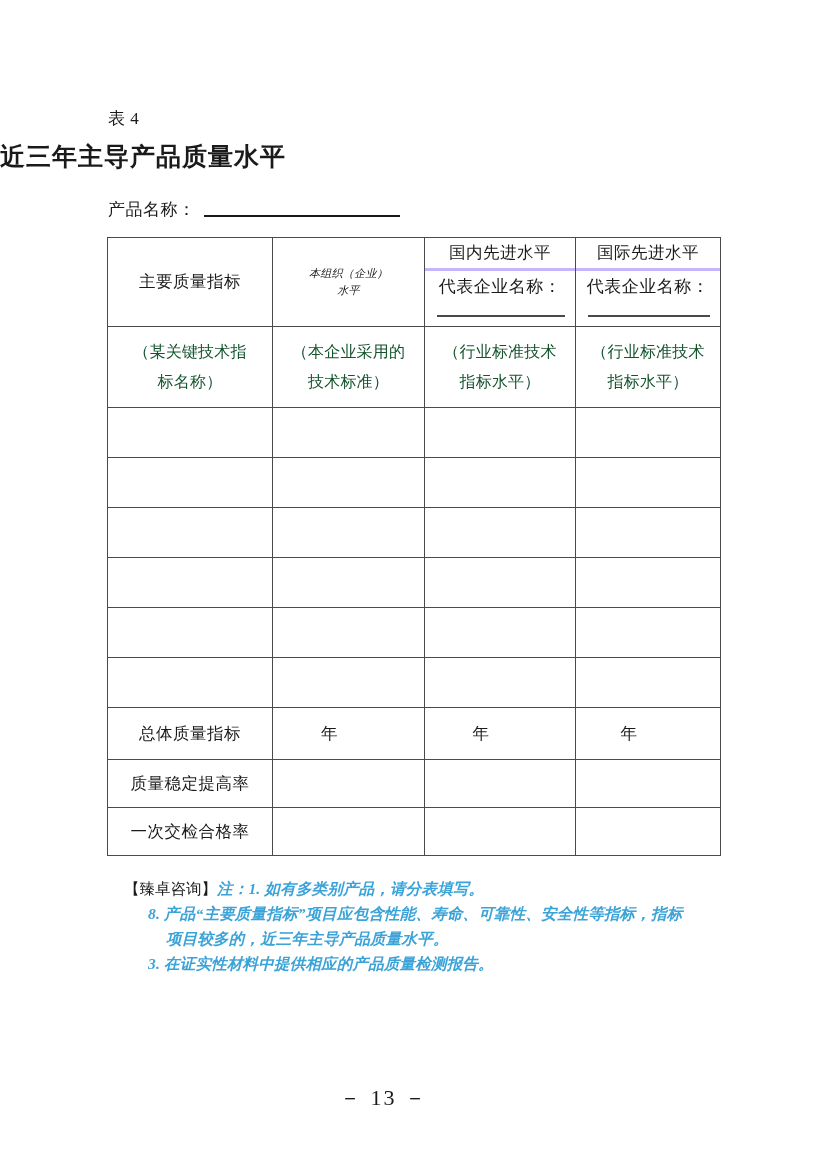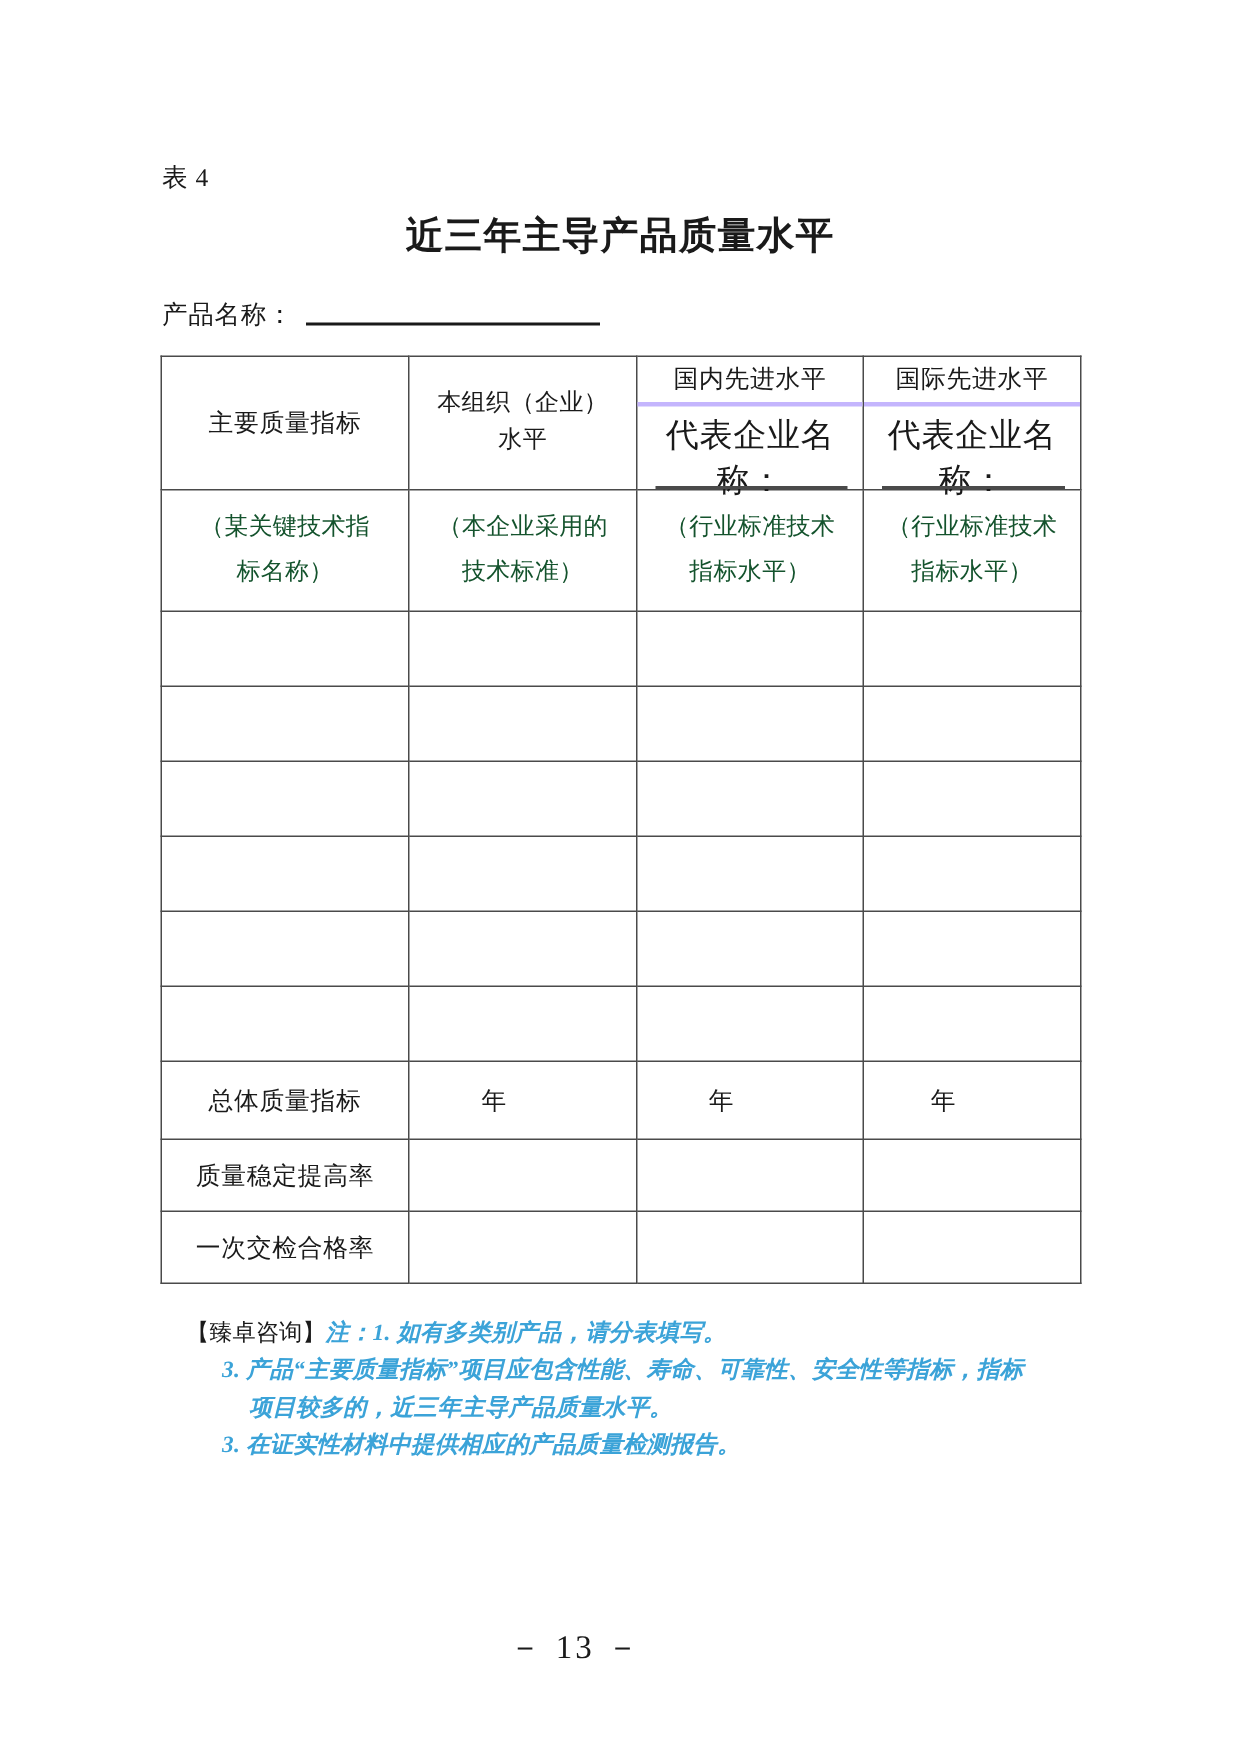--- a/index.html
+++ b/index.html
@@ -32,21 +32,20 @@
     letter-spacing: 0.5px;
     white-space: nowrap;
   }
 
   
   .doc-title {
     position: absolute;
     left: 0;
     top: 140px;
     width: 827px;
-    text-align: center;
     font-family: "DejaVu Sans", "Liberation Sans", sans-serif;
     font-size: 25px;
     font-weight: bold;
     letter-spacing: 1px;
   }
 
   
   .product-line {
     position: absolute;
     left: 108px;
@@ -88,39 +87,40 @@
   .c4 { width: 145px; }
 
   
   .hdr-row td { height: 88px; }
   .hdr-plain {
     font-size: 16.5px;
     letter-spacing: 0.5px;
   }
   .hdr-two-line {
     line-height: 1.55;
-    font-size: 16px;
+    font-size: 11px;
     letter-spacing: 0.3px;
+    font-style: italic;
   }
   .hdr-split {
     height: 88px;
     display: flex;
     flex-direction: column;
   }
   .hdr-split-top {
     height: 30px;
     line-height: 30px;
     border-bottom: 3px solid #c4b5fd;
     font-size: 16.5px;
     letter-spacing: 0.5px;
   }
   .hdr-split-bot {
     flex: 1;
     padding-top: 4px;
-    font-size: 22px;
+    font-size: 17px;
     letter-spacing: 0.5px;
     position: relative;
   }
   .hdr-split-bot .name-rule {
     position: absolute;
     left: 12px;
     right: 10px;
     bottom: 9px;
     border-bottom: 2px solid #4a4a4a;
   }
@@ -309,20 +309,20 @@
           <td>一次交检合格率</td>
           <td></td>
           <td></td>
           <td></td>
         </tr></tbody>
 
   </table>
 
   <div class="notes">
     <div class="note-line"><span class="brand">【臻卓咨询】</span><span>注：1. 如有多类别产品，请分表填写。</span></div>
-    <div class="note-line indent-1">3. 产品“主要质量指标”项目应包含性能、寿命、可靠性、安全性等指标，指标</div>
+    <div class="note-line indent-1">8. 产品“主要质量指标”项目应包含性能、寿命、可靠性、安全性等指标，指标</div>
     <div class="note-line indent-2">项目较多的，近三年主导产品质量水平。</div>
     <div class="note-line indent-1">3. 在证实性材料中提供相应的产品质量检测报告。</div>
   </div>
 
   <div class="page-number">－ 13 －</div>
 
 </div>
 
 </body></html>

